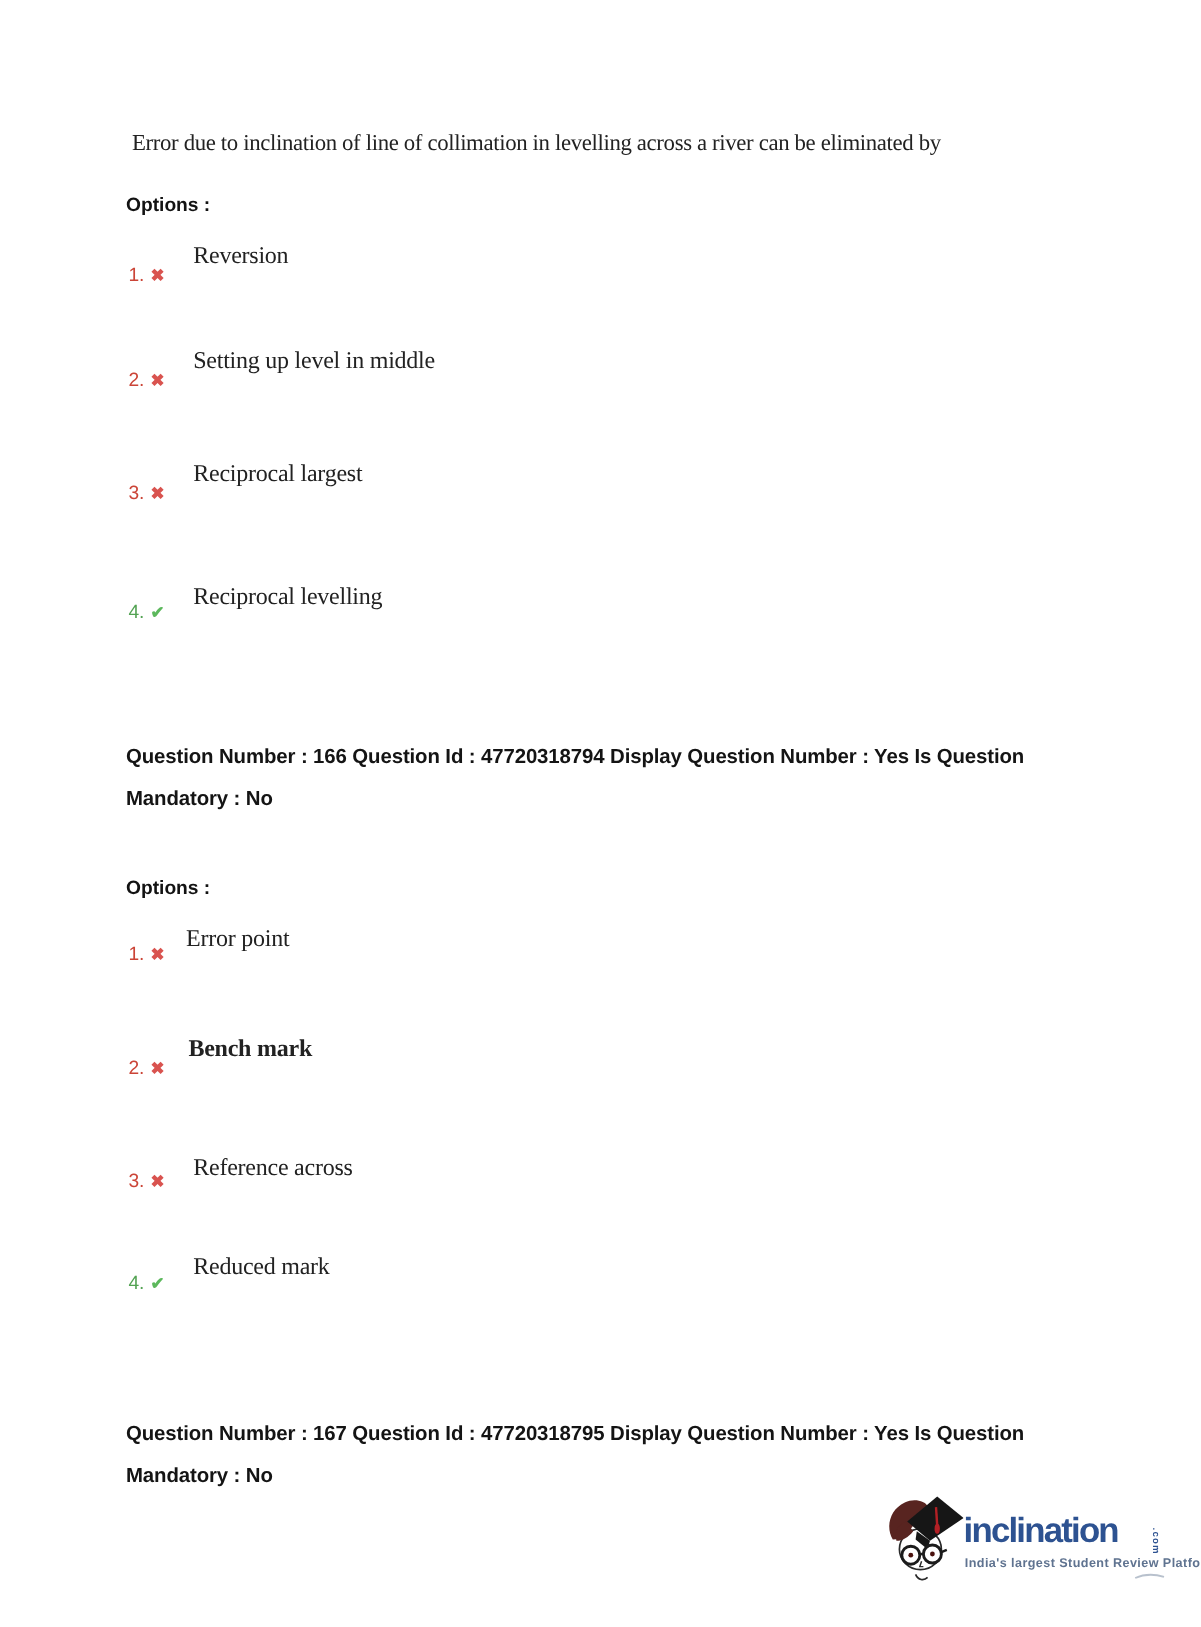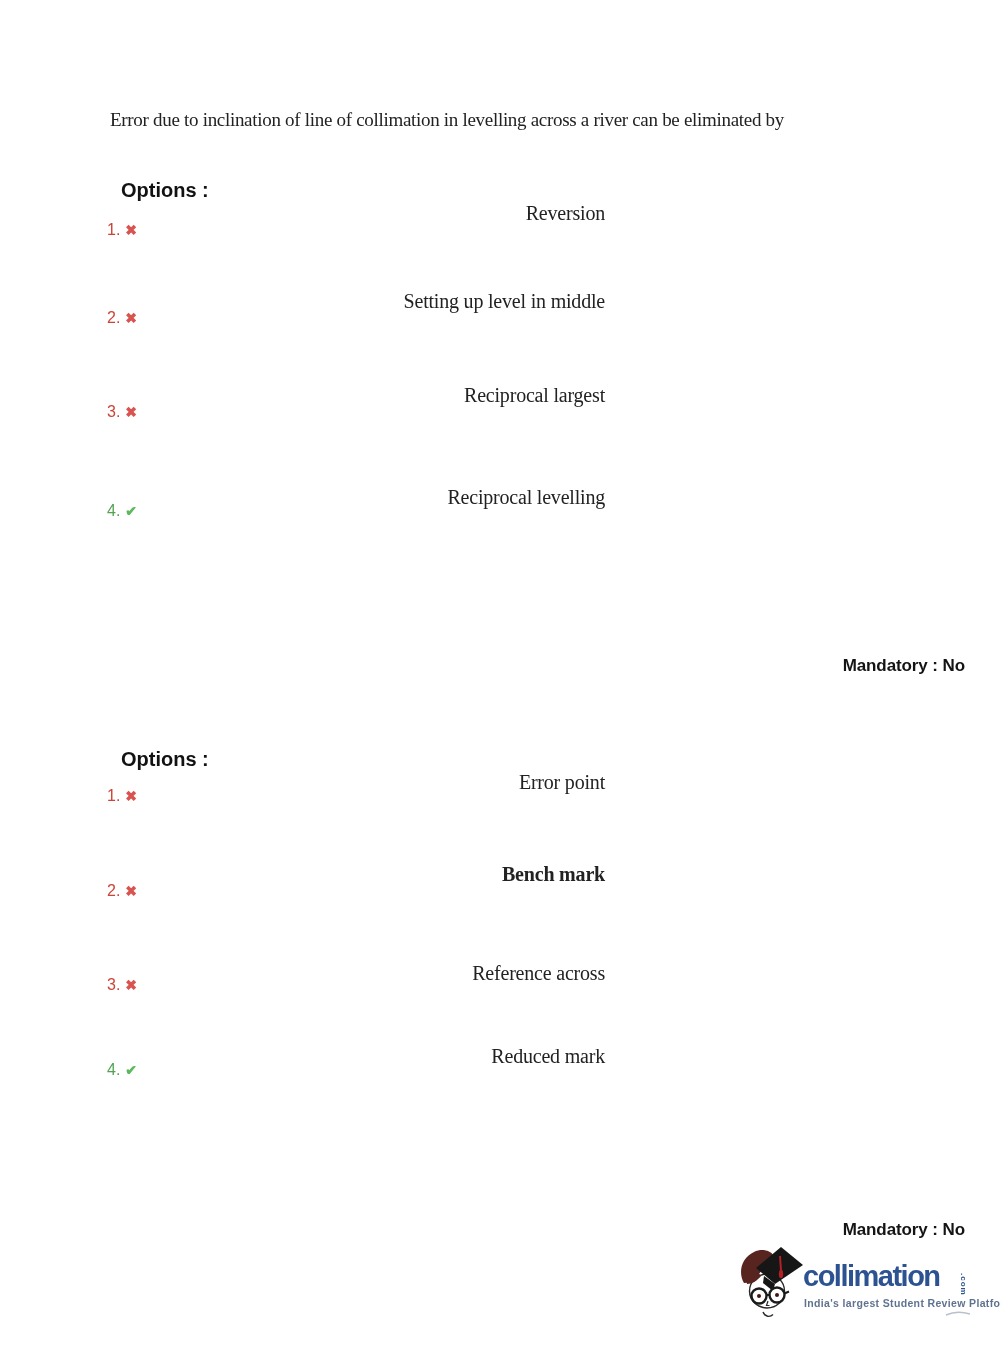--- a/index.html
+++ b/index.html
@@ -4,21 +4,20 @@
 <style>
   * { box-sizing: border-box; }
   html, body { margin: 0; padding: 0; background: #ffffff; }
   .page {
     position: relative;
     width: 1001px;
     height: 1356px;
     background: #ffffff;
     overflow: hidden;
     font-family: "Liberation Sans", sans-serif;
-    text-align: right;
   }
   .serif { font-family: "Liberation Serif", serif; color: #222222; }
   .q-text {
     position: absolute;
     left: 110px;
     font-size: 19px;
     letter-spacing: -0.3px;
     margin: 0;
     white-space: nowrap;
   }
@@ -29,29 +28,29 @@
     font-size: 17px;
     font-weight: 700;
     color: #141414;
     line-height: 35px;
     letter-spacing: -0.1px;
     margin: 0;
   }
   .options-label {
     position: absolute;
     left: 105px;
-    font-size: 20px;
+    font-size: 16px;
     font-weight: 700;
     color: #121212;
-    margin: 16px;
+    margin: 0;
   }
   .option { position: absolute; left: 105px; height: 60px; width: 500px; }
   .opt-text {
     display: inline-block;
-    margin-left: 34px;
+    margin-left: 56px;
     font-size: 20px;
     letter-spacing: -0.2px;
     white-space: nowrap;
   }
   .opt-marker {
     position: absolute;
     left: 2px;
     top: 19px;
     font-size: 16px;
     white-space: nowrap;
@@ -120,21 +119,21 @@
   </div>
   <div class="option" style="top:384px;">
     <span class="opt-marker wrong"><span>3.</span><span class="mark">✖</span></span>
     <span class="opt-text serif">Reciprocal largest</span>
   </div>
   <div class="option" style="top:486px;">
     <span class="opt-marker correct" style="top:16px;"><span>4.</span><span class="mark">✔</span></span>
     <span class="opt-text serif">Reciprocal levelling</span>
   </div>
 
-  <p class="q-header" style="top:613px;"><br>
+  <p class="q-header" style="top:613px;"><span>Question Number : 166 Question Id : 47720318794 Display Question Number : Yes Is Question</span><br>
   <span>Mandatory : No</span></p>
 
   <p class="options-label" style="top:732px;">Options :</p>
 
   <div class="option" style="top:771px;">
     <span class="opt-marker wrong" style="top:16px;"><span>1.</span><span class="mark">✖</span></span>
     <span class="opt-text serif" style="margin-left:50px;">Error point</span>
   </div>
   <div class="option" style="top:863px;">
     <span class="opt-marker wrong"><span>2.</span><span class="mark">✖</span></span>
@@ -142,21 +141,21 @@
   </div>
   <div class="option" style="top:962px;">
     <span class="opt-marker wrong" style="top:14px;"><span>3.</span><span class="mark">✖</span></span>
     <span class="opt-text serif">Reference across</span>
   </div>
   <div class="option" style="top:1045px;">
     <span class="opt-marker correct" style="top:16px;"><span>4.</span><span class="mark">✔</span></span>
     <span class="opt-text serif">Reduced mark</span>
   </div>
 
-  <p class="q-header" style="top:1177px;"><br>
+  <p class="q-header" style="top:1177px;"><span>Question Number : 167 Question Id : 47720318795 Display Question Number : Yes Is Question</span><br>
   <span>Mandatory : No</span></p>
 
   <div class="logo">
     <svg class="mascot" width="66" height="74" viewBox="0 0 66 74">
 
       <ellipse cx="30" cy="45" rx="17.5" ry="17" fill="#ffffff" stroke="#2a2a2a" stroke-width="1.4"></ellipse>
 
       <path d="M7,37 C1,27 4,12 17,6 C25,2 34,5 36,9 L25,24 C20,31 15,37 7,37 Z" fill="#582420"></path>
       <path d="M10,38 C8,30 12,24 18,22 L24,30 C20,35 15,38 10,38 Z" fill="#582420"></path>
 
@@ -169,21 +168,21 @@
       <circle cx="22" cy="50" r="7.5" fill="#ffffff" stroke="#1b1b1b" stroke-width="2.4"></circle>
       <circle cx="40" cy="49" r="7.5" fill="#ffffff" stroke="#1b1b1b" stroke-width="2.4"></circle>
       <line x1="29.5" y1="49" x2="32.5" y2="49" stroke="#1b1b1b" stroke-width="2"></line>
       <line x1="47.5" y1="47.5" x2="52" y2="45.5" stroke="#1b1b1b" stroke-width="2"></line>
       <circle cx="22" cy="50" r="2" fill="#4a120e"></circle>
       <circle cx="40" cy="49" r="2" fill="#4a120e"></circle>
 
       <path d="M31,55 L29.5,59.5 L32.5,59.5" stroke="#2a2a2a" stroke-width="1.2" fill="none"></path>
       <path d="M26,66 C28,71 33,71.5 36,68.5" stroke="#2a2a2a" stroke-width="1.4" fill="none"></path>
     </svg>
-    <span class="brand">collimation</span>
+    <span class="brand">inclination</span>
     <span class="brand-suffix">.com</span>
     <span class="tagline">India's largest Student Review Platform</span>
     <svg class="swoosh" width="26" height="8" viewBox="0 0 26 8">
       <path d="M1,5 Q12,0 25,4" stroke="#9aa7b8" stroke-width="1.6" fill="none" opacity="0.7"></path>
     </svg>
   </div>
 
 </div>
 
 </body></html>

